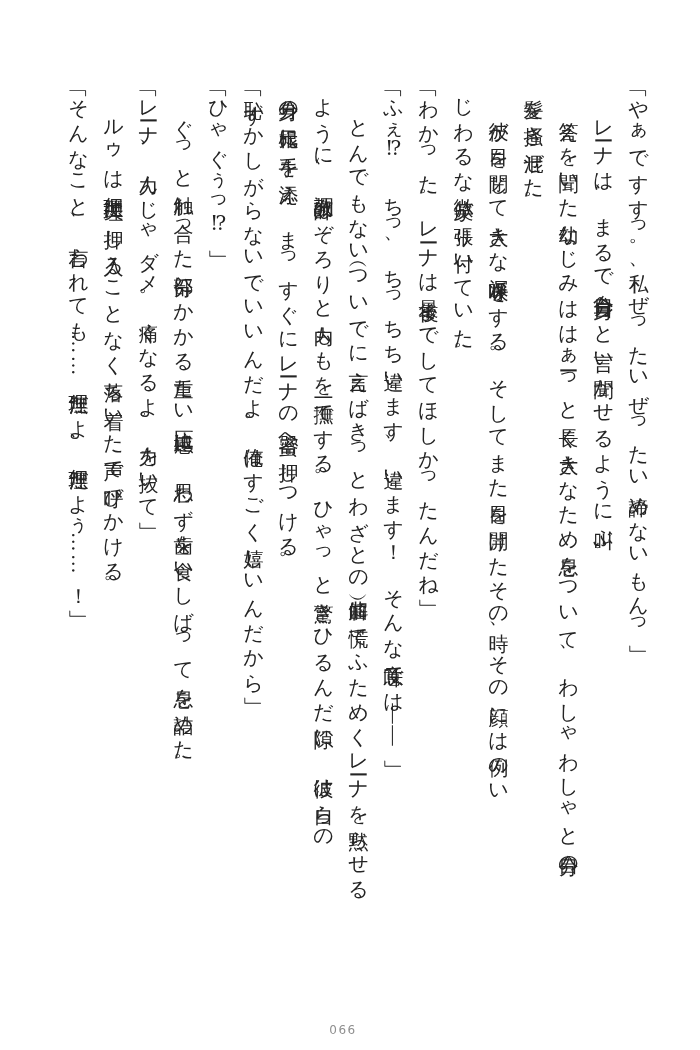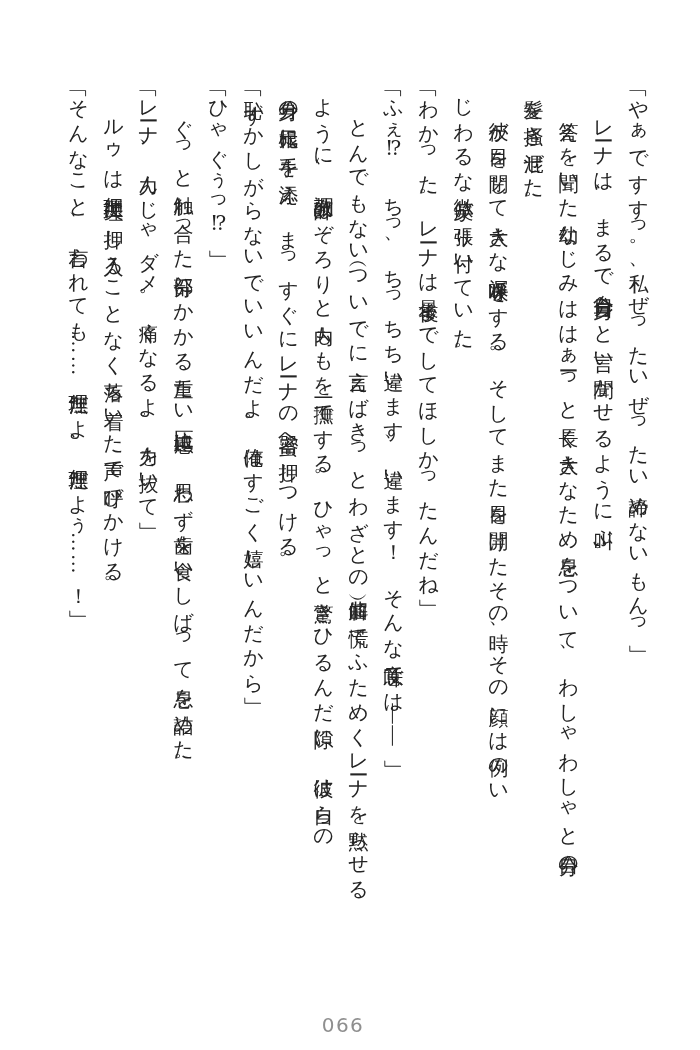--- a/index.html
+++ b/index.html
@@ -33,21 +33,21 @@
   }
   .text-block p.line.indent {
     text-indent: 22px;
   }
   .page-number {
     position: absolute;
     left: 343px;
     bottom: 13px;
     transform: translateX(-50%);
     font-family: "DejaVu Sans", "Liberation Sans", sans-serif;
-    font-size: 20px;
+    font-size: 12px;
     letter-spacing: 1.5px;
     color: #8f8f8f;
   }
 </style>
 </head>
 <body>
 
 <div class="page">
   <div class="text-block" id="text-block">
       <p class="line">「やぁですすっ。私、ぜったいぜったい諦めないもんっ」</p>

